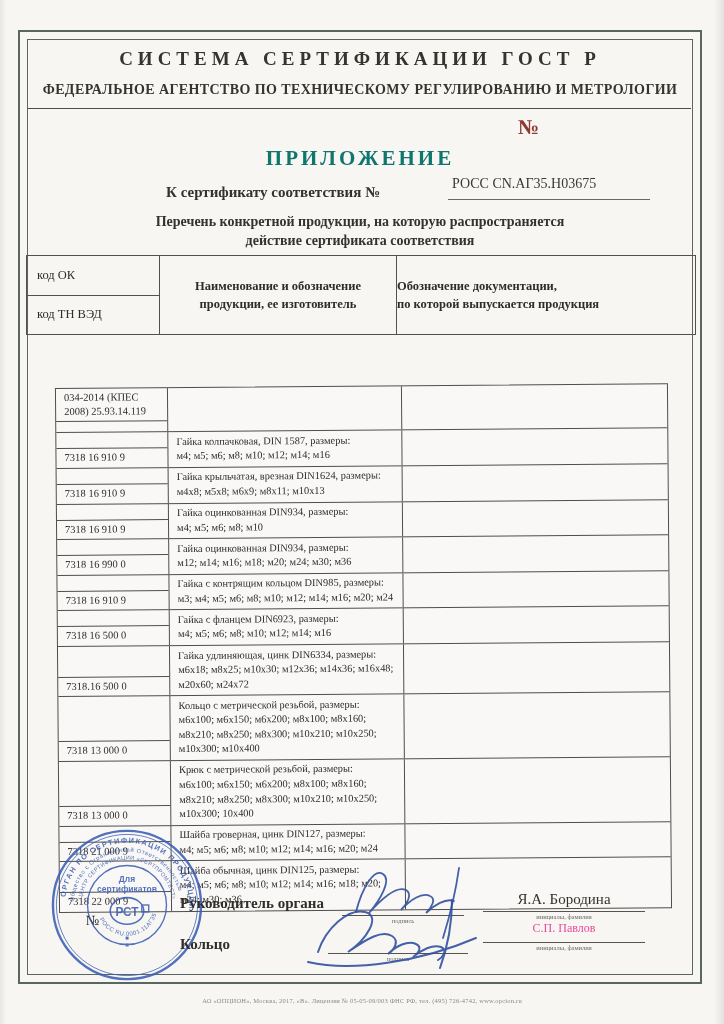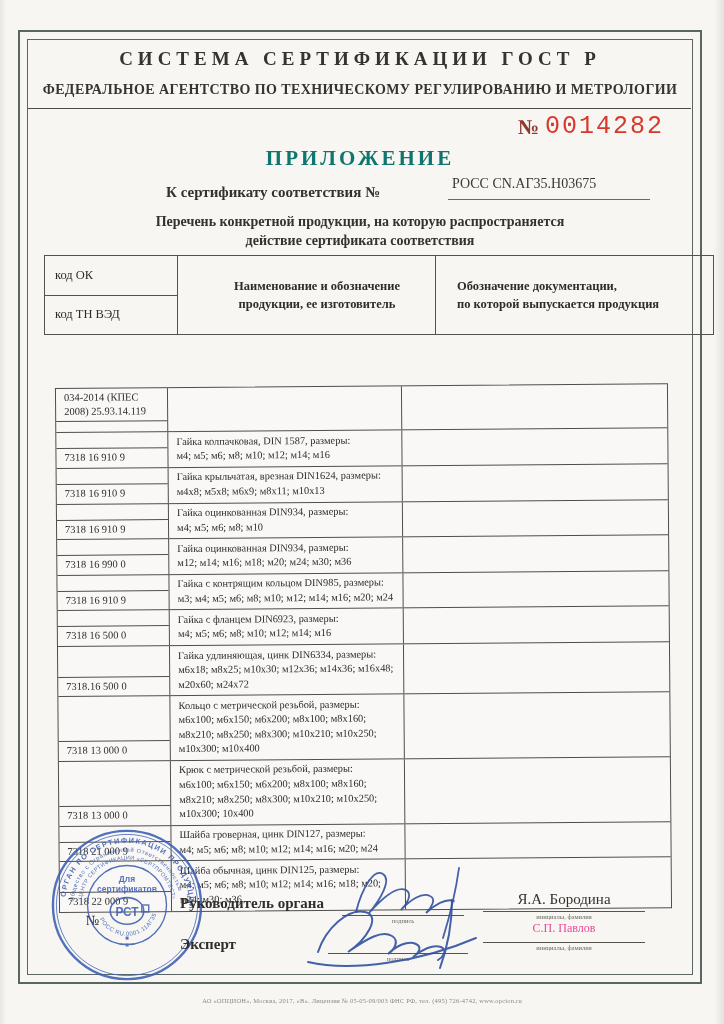--- a/index.html
+++ b/index.html
@@ -20,21 +20,21 @@
   .blank-num{left:518px;top:112px;display:flex;align-items:flex-start;gap:6px;}
   .blank-num .nsign{font-size:21px;color:#8e3a30;font-weight:bold;margin-top:3px;}
   .blank-num .ndigits{font-family:"Liberation Mono","DejaVu Sans Mono",monospace;font-size:25px;letter-spacing:2px;color:#d8382b;}
   .appendix{left:28px;top:146px;width:664px;text-align:center;font-size:21px;font-weight:bold;letter-spacing:3px;color:#0f766e;}
   .cert-label{left:166px;top:184px;font-size:15px;font-weight:bold;color:#33322e;}
   .cert-number{left:452px;top:176px;width:200px;text-align:left;font-size:14px;color:#3a3934;}
   .cert-underline{left:448px;top:199px;width:202px;border-top:1.2px solid #6a6963;}
   .subtitle1{left:28px;top:214px;width:664px;text-align:center;font-size:14px;font-weight:bold;color:#33322e;}
   .subtitle2{left:28px;top:233px;width:664px;text-align:center;font-size:14px;font-weight:bold;color:#33322e;}
   
-  .hdr-table{left:44px;top:255px;width:668px;height:78px;border:1.4px solid #52524e;display:grid;grid-template-columns:133px 237px 1fr;gap:21px;}
+  .hdr-table{left:26px;top:255px;width:668px;height:78px;border:1.4px solid #52524e;display:grid;grid-template-columns:133px 237px 1fr;}
   .hdr-c1{border-right:1px solid #52524e;display:flex;flex-direction:column;}
   .hdr-c1 > div{flex:1;display:flex;align-items:center;padding-left:10px;font-size:12.5px;}
   .hdr-c1 > div:first-child{border-bottom:1px solid #52524e;}
   .hdr-c2{border-right:1px solid #52524e;display:flex;flex-direction:column;justify-content:center;text-align:center;font-size:12.5px;font-weight:700;line-height:1.45;}
   .hdr-c3{display:flex;flex-direction:column;justify-content:center;text-align:left;font-size:12.5px;font-weight:600;line-height:1.45;}
   
   .prod-table{left:57px;top:388px;width:611px;border:1.4px solid #4e4e4c;transform:rotate(-0.45deg);transform-origin:0 50%;background:rgba(255,255,255,.25);}
   .prod-row{display:grid;grid-template-columns:112px 234px 1fr;border-bottom:1px solid #4e4e4c;min-height:34px;}
   .prod-row:last-child{border-bottom:none;}
   .pcell-code{border-right:1px solid #4e4e4c;display:flex;flex-direction:column;}
@@ -69,21 +69,20 @@
 
 <div class="abs frame-outer"></div>
 <div class="abs frame-inner"></div>
 
 <div class="abs sys-title">СИСТЕМА СЕРТИФИКАЦИИ ГОСТ Р</div>
 <div class="abs agency">ФЕДЕРАЛЬНОЕ АГЕНТСТВО ПО ТЕХНИЧЕСКОМУ РЕГУЛИРОВАНИЮ И МЕТРОЛОГИИ</div>
 <div class="abs head-rule"></div>
 
 <div class="abs blank-num">
   <span class="nsign">№</span>
-  <span class="ndigits">0014282</span>
 </div>
 
 <div class="abs appendix">ПРИЛОЖЕНИЕ</div>
 <div class="abs cert-label">К сертификату соответствия №</div>
 <div class="abs cert-number">РОСС CN.АГ35.Н03675</div>
 <div class="abs cert-underline"></div>
 <div class="abs subtitle1">Перечень конкретной продукции,  на которую распространяется</div>
 <div class="abs subtitle2">действие сертификата соответствия</div>
 
 <div class="abs hdr-table">
@@ -313,21 +312,21 @@
     <text fill="#3c5fb4" font-size="6" letter-spacing="0.5" font-family="Liberation Sans, sans-serif">
       <textPath href="#arcBottom" startOffset="8%">РОСС RU.0001.11АГ35</textPath>
     </text>
     <rect x="78.6" y="112" width="3" height="3" fill="#3c5fb4"></rect>
     <rect x="78.6" y="119" width="3" height="3" fill="#3c5fb4"></rect>
   </svg>
 </div>
 <div class="abs mp-sign">№</div>
 
 <div class="abs head-label">Руководитель органа</div>
-<div class="abs expert-label">Эксперт</div>
+<div class="abs expert-label">Кольцо</div>
 <div class="abs sig-line1"></div>
 <div class="abs sig-cap1">подпись</div>
 <div class="abs sig-line2"></div>
 <div class="abs sig-cap2">подпись</div>
 <div class="abs name1">Я.А. Бородина</div>
 <div class="abs name-line1"></div>
 <div class="abs name-cap1">инициалы, фамилия</div>
 <div class="abs name2">С.П. Павлов</div>
 <div class="abs name-line2"></div>
 <div class="abs name-cap2">инициалы, фамилия</div>

